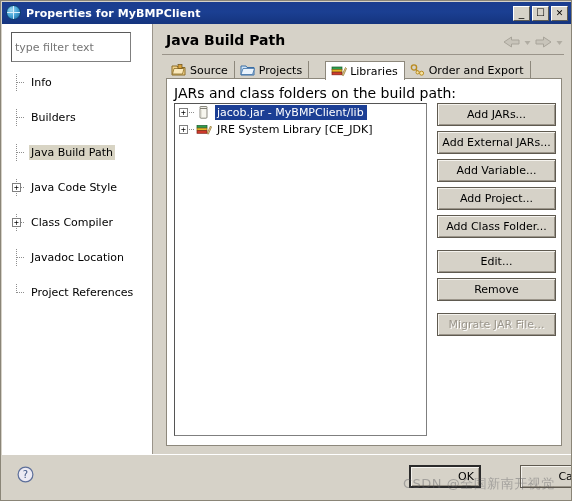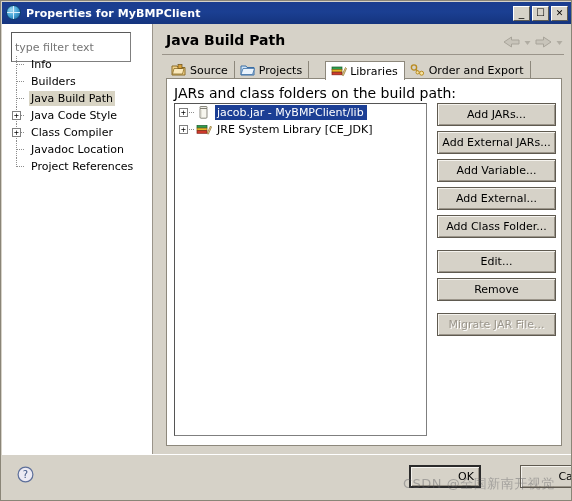--- a/index.html
+++ b/index.html
@@ -78,21 +78,21 @@
     border: 1px solid #7f7f7f;
     border-top-color: #5a5a5a; border-left-color: #5a5a5a;
     font-size: 11px; color: #000;
     padding: 14px 3px; line-height: 14px;
     outline: none;
     font-family: "DejaVu Sans", sans-serif;
   }
   .tree { position: absolute; left: 14px; top: 32px; width: 140px; }
   .tnode {
     position: relative; height: 17px; display: flex; align-items: center;
-    font-size: 11px; color: #000; white-space: nowrap;
+    font-size: 11px; color: #000; white-space: nowrap; margin-top: 18px;
   }
   .tnode .stem {
     position: absolute; left: 0px; top: 0; bottom: 0; width: 1px;
     background: repeating-linear-gradient(to bottom, #8e8e8e 0px, #8e8e8e 1px, transparent 1px, transparent 2px);
   }
   .tnode.last .stem { bottom: 8px; }
   .tnode .elbow {
     position: absolute; left: 1px; top: 8px; width: 8px; height: 1px;
     background: repeating-linear-gradient(to right, #8e8e8e 0px, #8e8e8e 1px, transparent 1px, transparent 2px);
   }
@@ -407,21 +407,21 @@
             </span>
             <span class="ltext">JRE System Library [CE_JDK]</span>
           </div>
 
         </div>
 
         <div class="sidebtns">
           <div class="btn">Add JARs...</div>
           <div class="btn">Add External JARs...</div>
           <div class="btn">Add Variable...</div>
-          <div class="btn">Add External...</div>
+          <div class="btn">Add Project...</div>
           <div class="btn">Add Class Folder...</div>
           <div class="btn gap">Edit...</div>
           <div class="btn">Remove</div>
           <div class="btn gap disabled">Migrate JAR File...</div>
         </div>
 
       </div>
     </div>
   </div>
 

